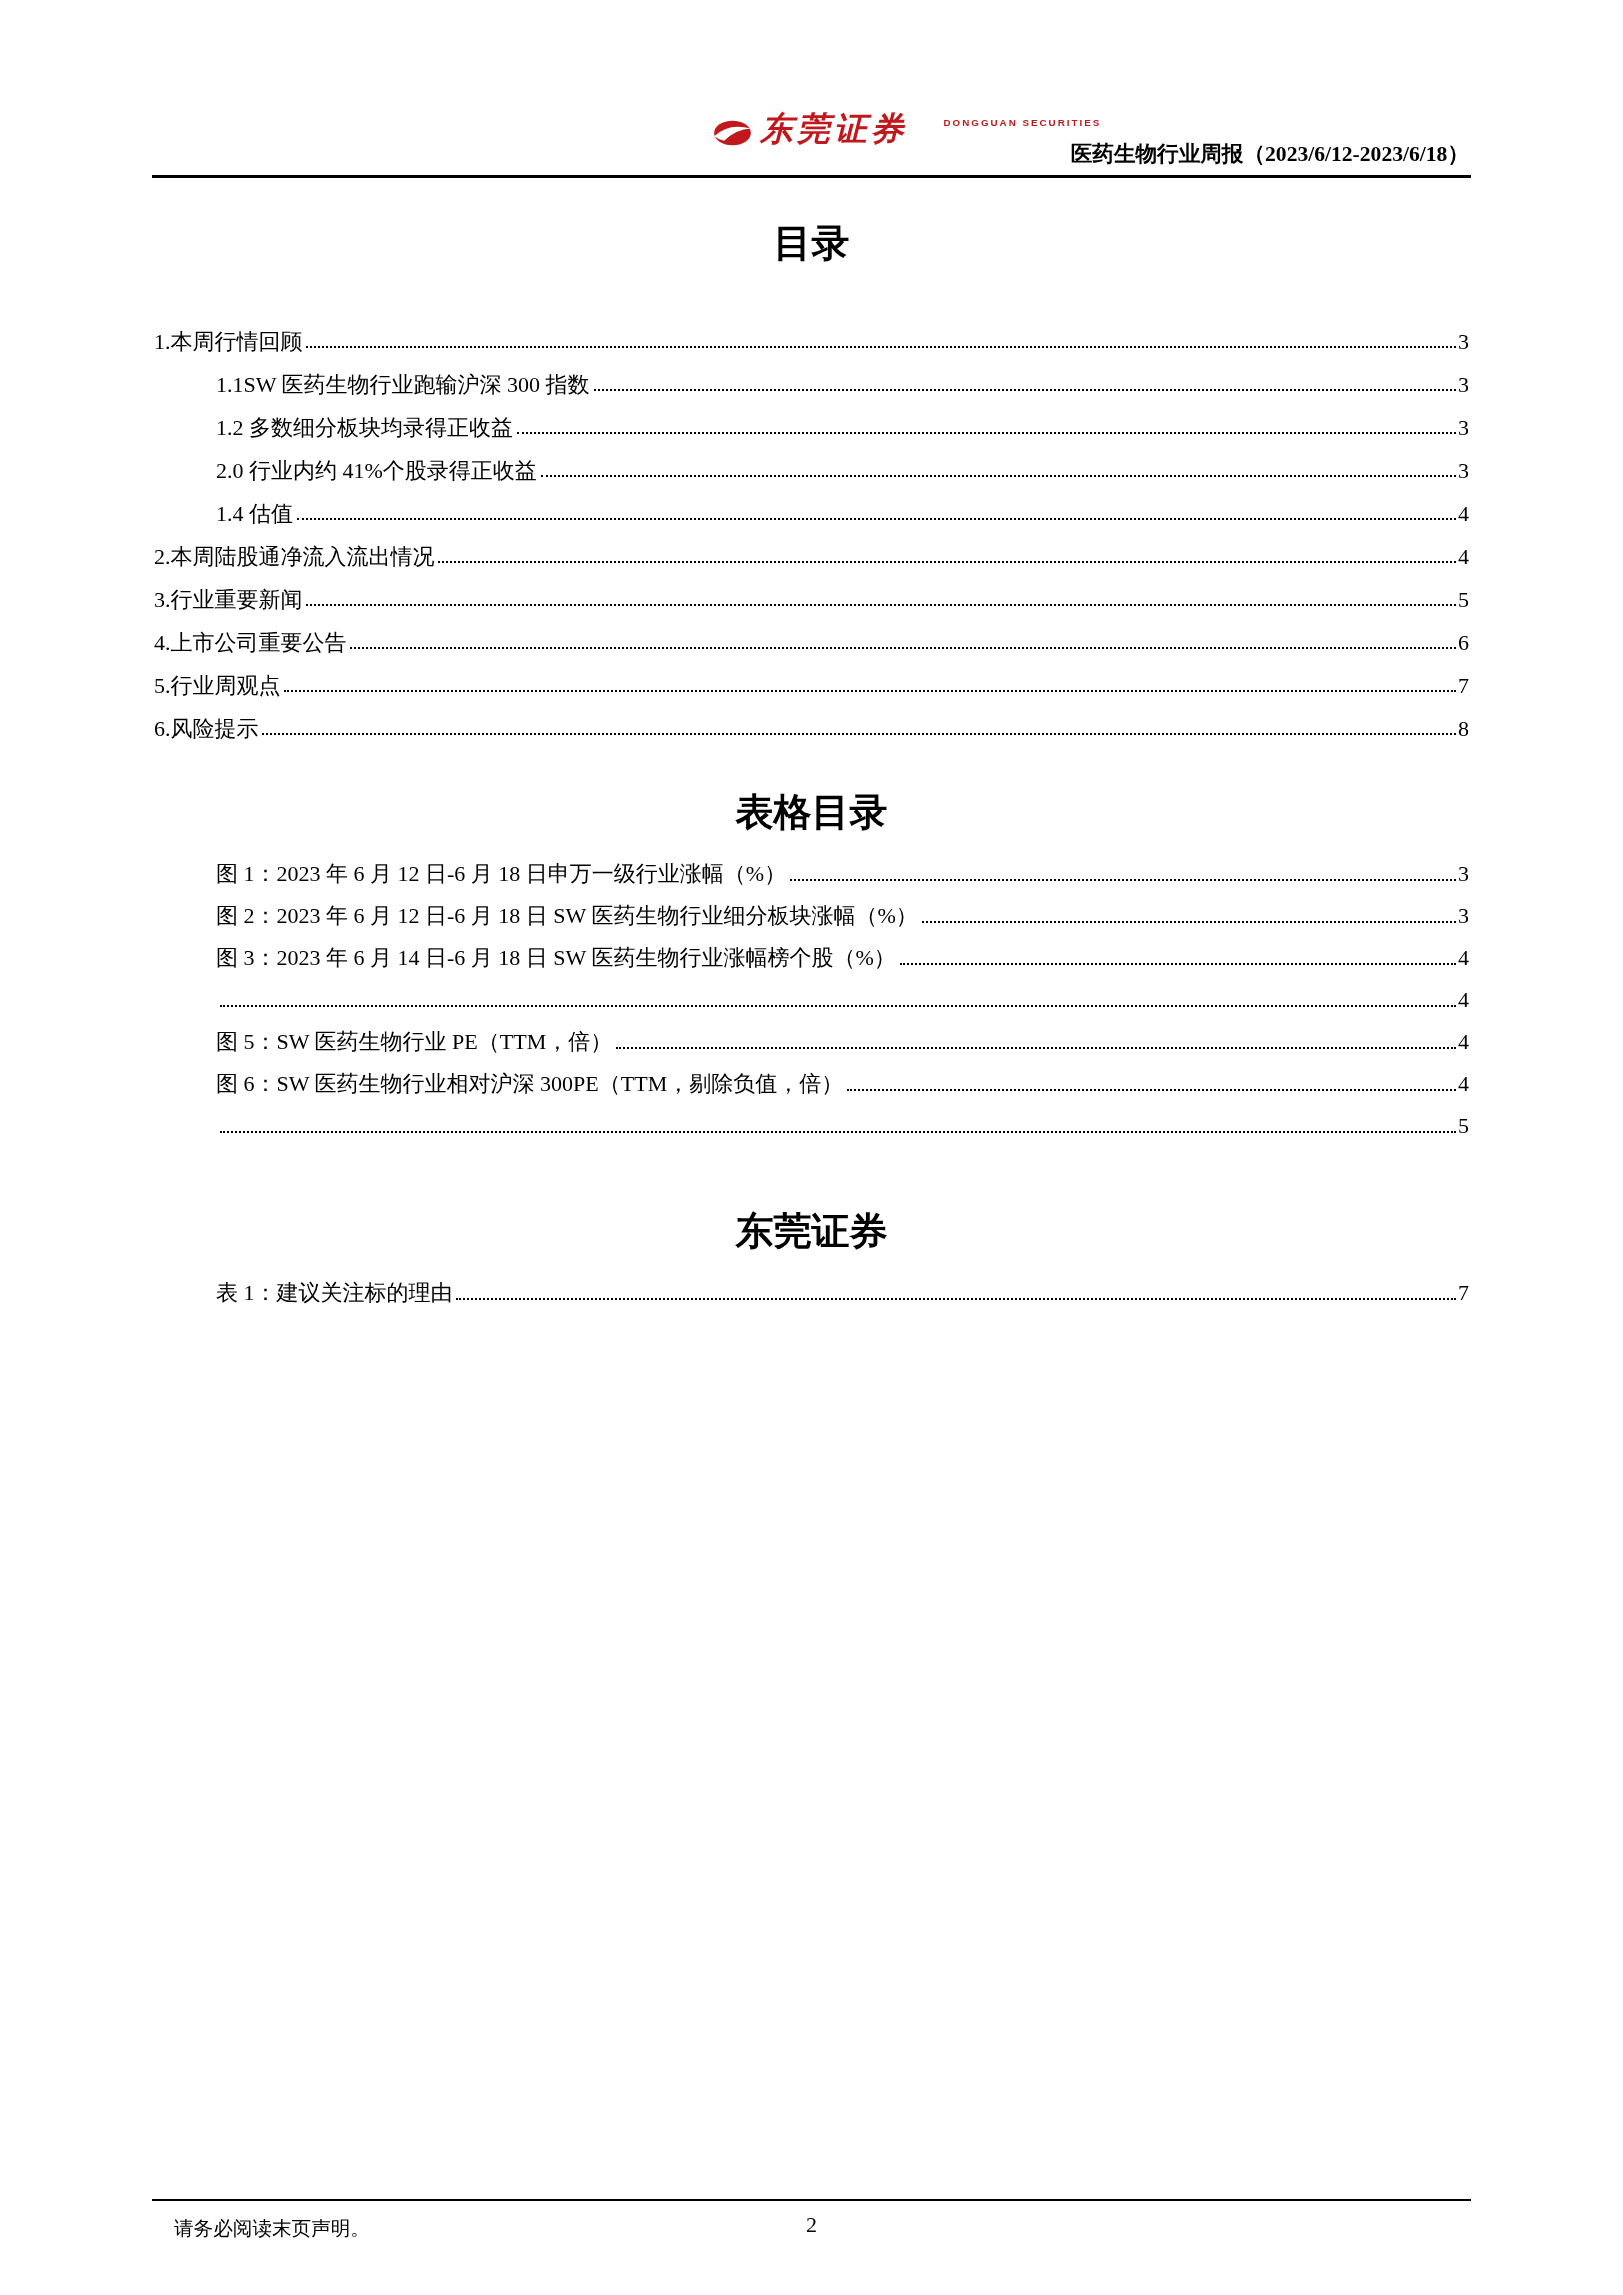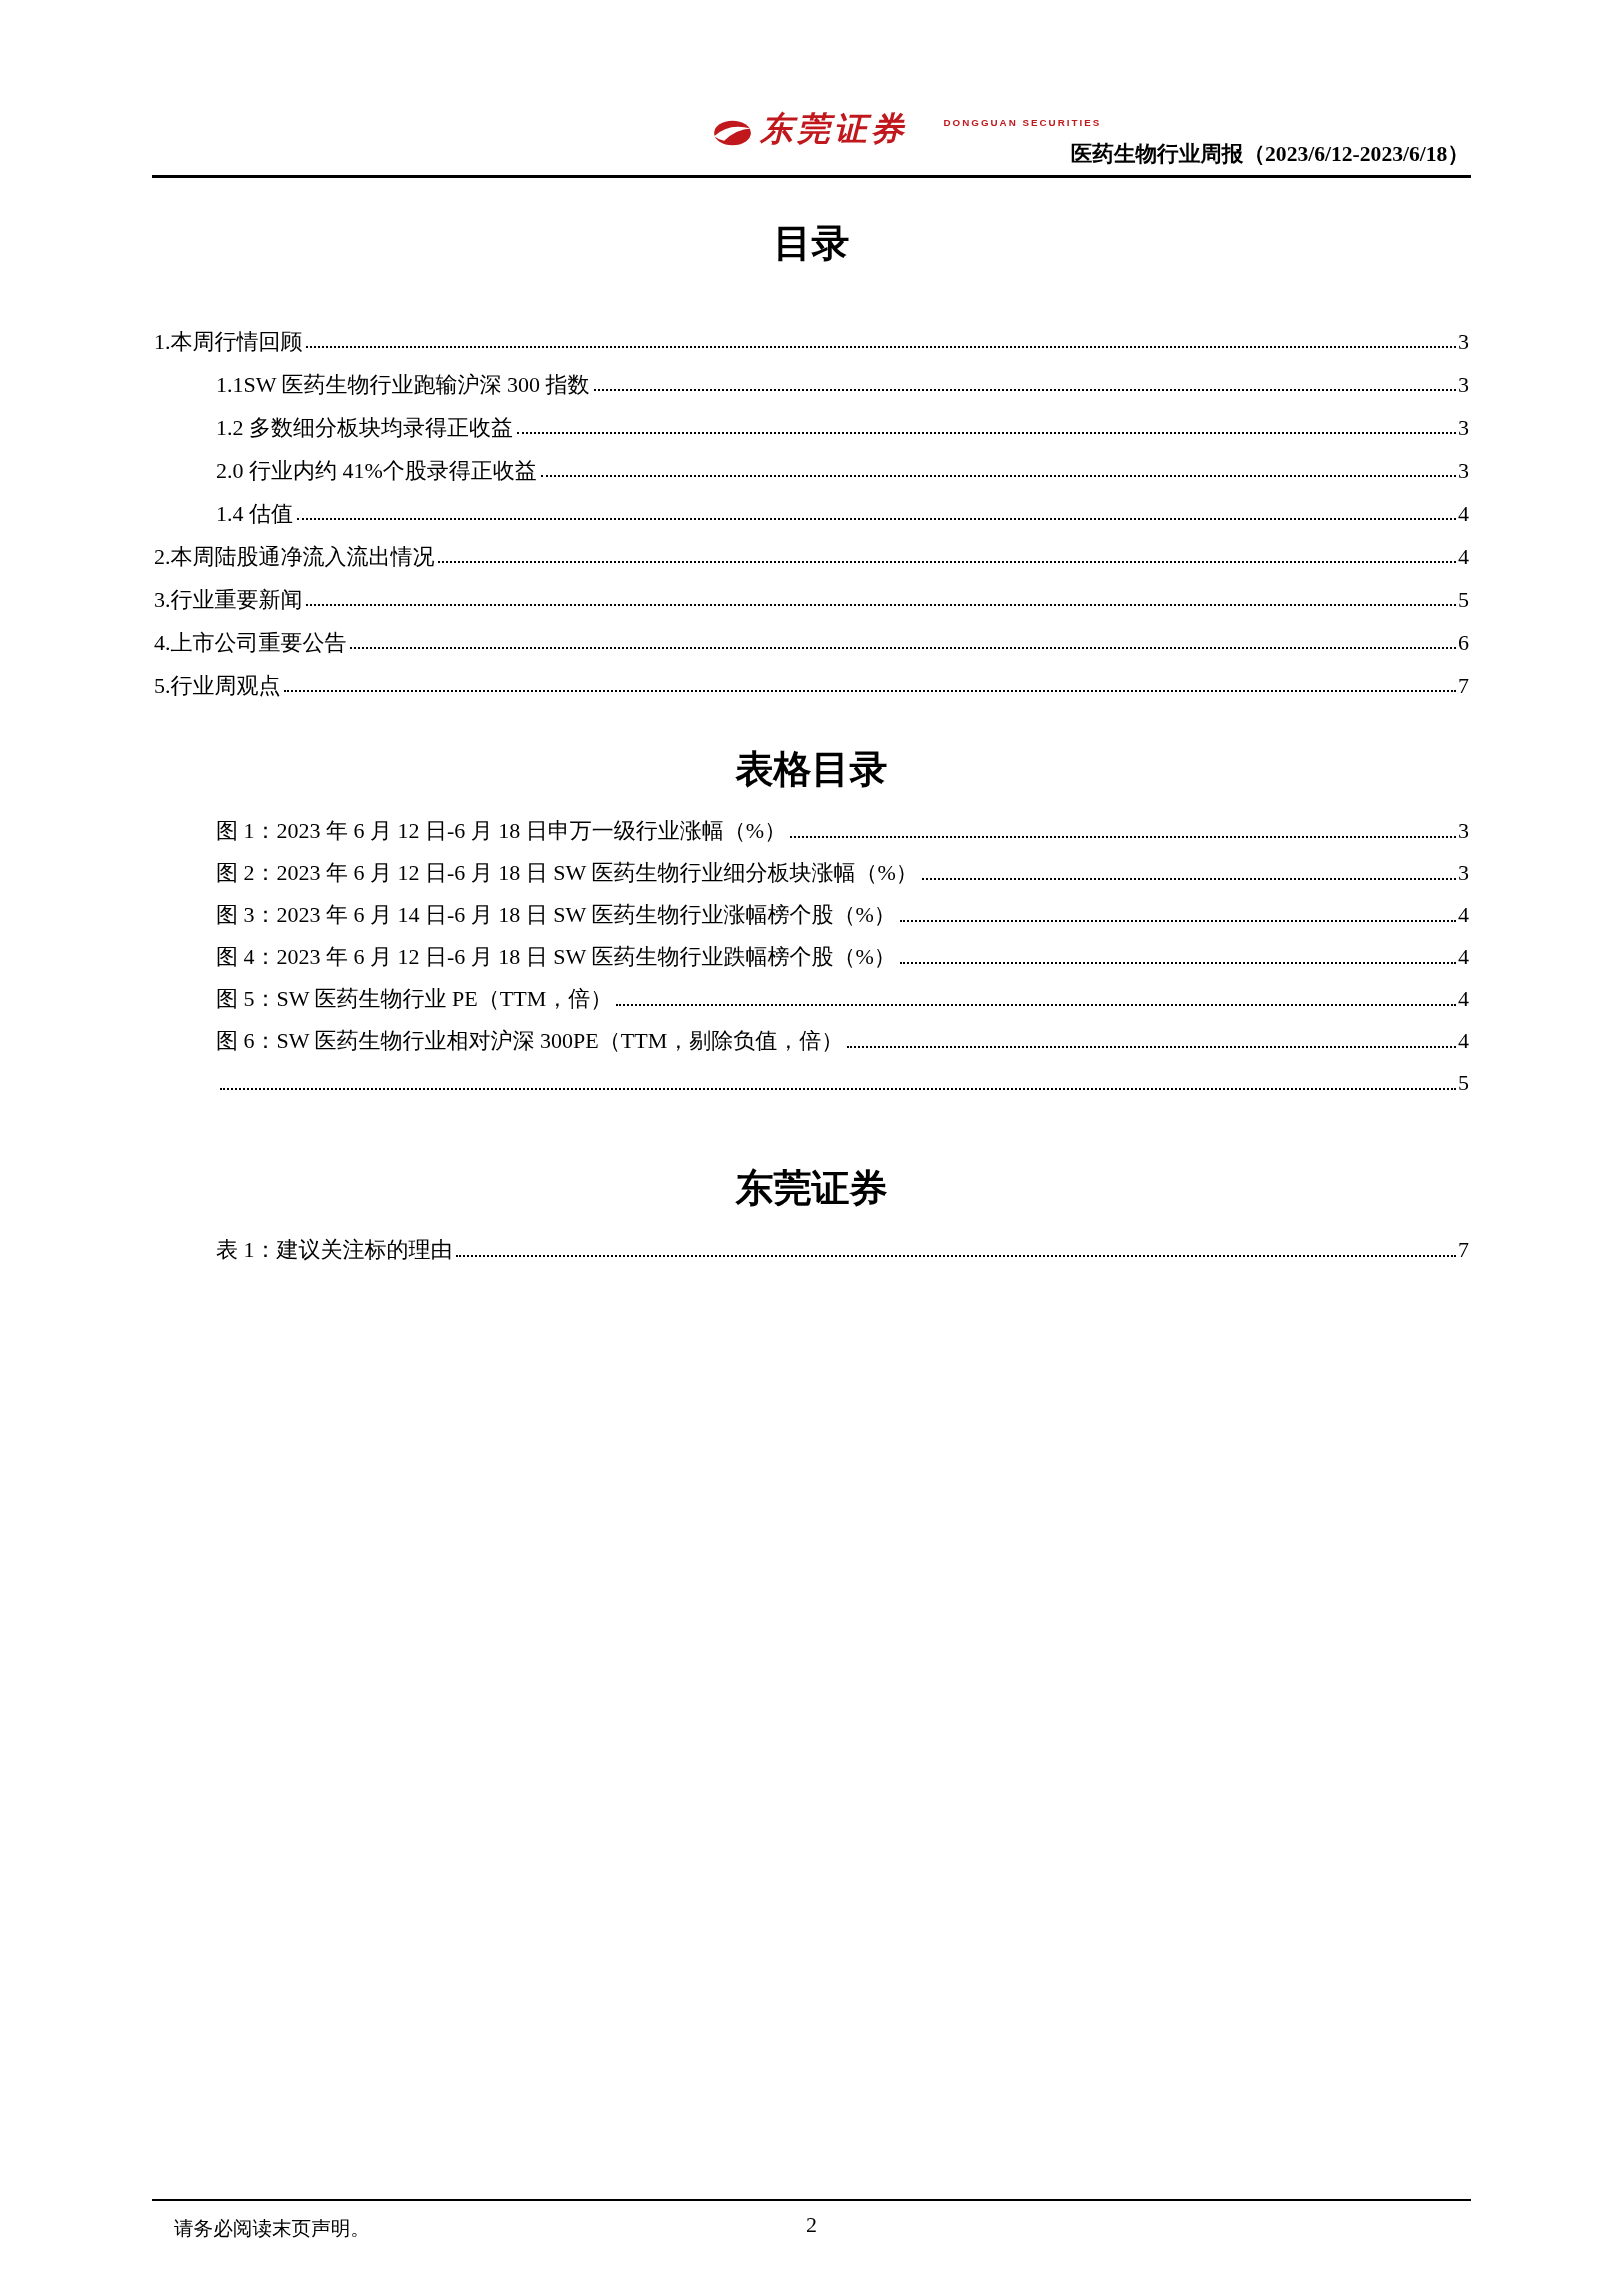--- a/index.html
+++ b/index.html
@@ -177,41 +177,45 @@
       <div class="toc-row">
         <span class="toc-label">4.上市公司重要公告</span>
         <span class="dots"></span>
         <span class="toc-page">6</span>
       </div>
       <div class="toc-row">
         <span class="toc-label">5.行业周观点</span>
         <span class="dots"></span>
         <span class="toc-page">7</span>
       </div>
+      <div class="toc-row">
+        <span class="toc-label">6.风险提示</span>
+        <span class="dots"></span>
+        <span class="toc-page">8</span>
+      </div>
     </div>
 
   <div class="section-title title-figs">表格目录</div>
   <div class="fig-list">
       <div class="toc-row indent">
         <span class="toc-label">图 1：2023 年 6 月 12 日-6 月 18 日申万一级行业涨幅（%）</span>
         <span class="dots"></span>
         <span class="toc-page">3</span>
       </div>
       <div class="toc-row indent">
         <span class="toc-label">图 2：2023 年 6 月 12 日-6 月 18 日 SW 医药生物行业细分板块涨幅（%）</span>
         <span class="dots"></span>
         <span class="toc-page">3</span>
       </div>
       <div class="toc-row indent">
         <span class="toc-label">图 3：2023 年 6 月 14 日-6 月 18 日 SW 医药生物行业涨幅榜个股（%）</span>
         <span class="dots"></span>
         <span class="toc-page">4</span>
       </div>
       <div class="toc-row indent">
-        <span class="toc-label">图 4：2023 年 6 月 12 日-6 月 18 日 SW 医药生物行业跌幅榜个股（%）</span>
         <span class="dots"></span>
         <span class="toc-page">4</span>
       </div>
       <div class="toc-row indent">
         <span class="toc-label">图 5：SW 医药生物行业 PE（TTM，倍）</span>
         <span class="dots"></span>
         <span class="toc-page">4</span>
       </div>
       <div class="toc-row indent">
         <span class="toc-label">图 6：SW 医药生物行业相对沪深 300PE（TTM，剔除负值，倍）</span>

